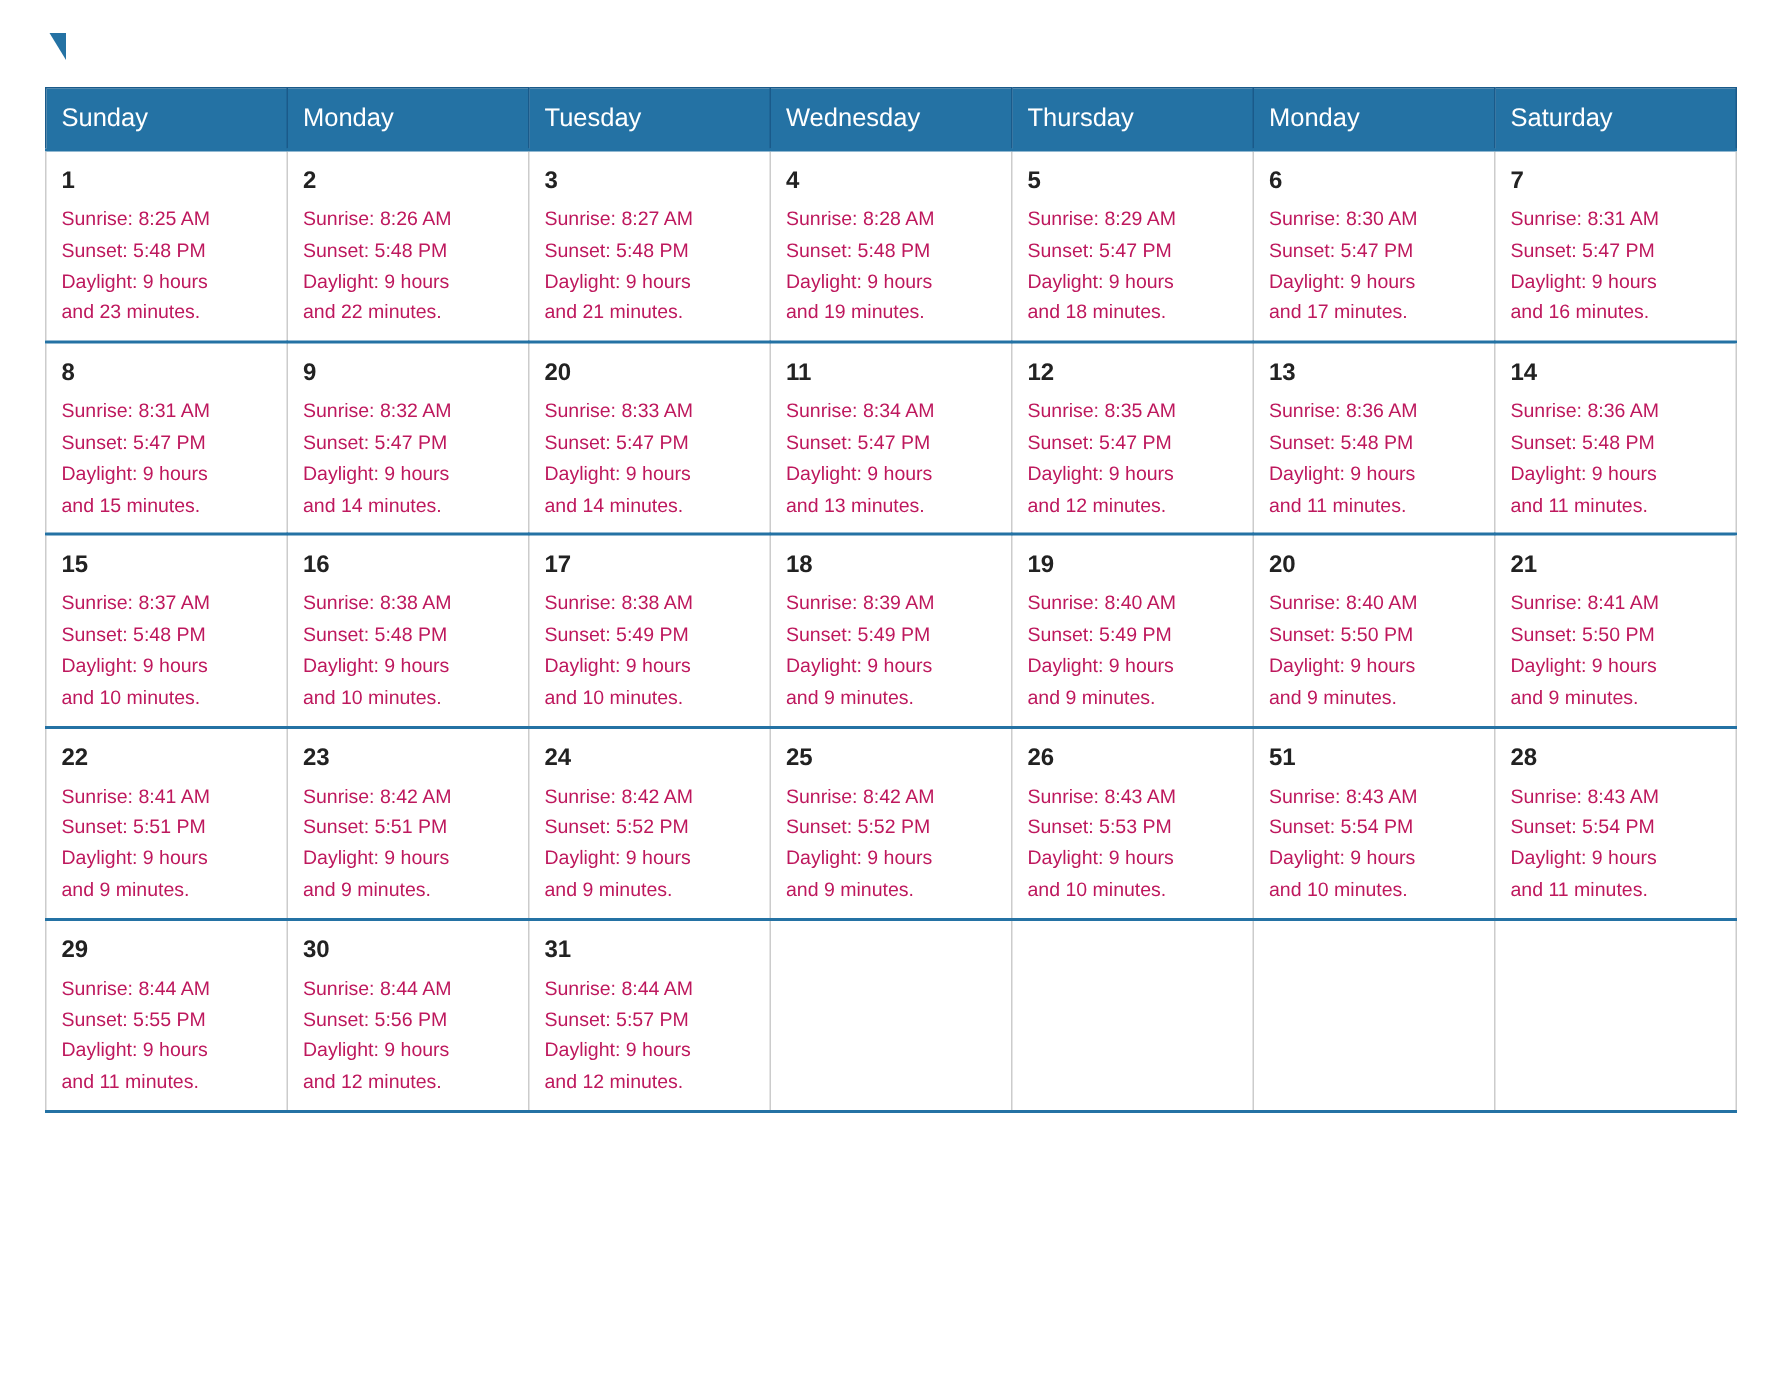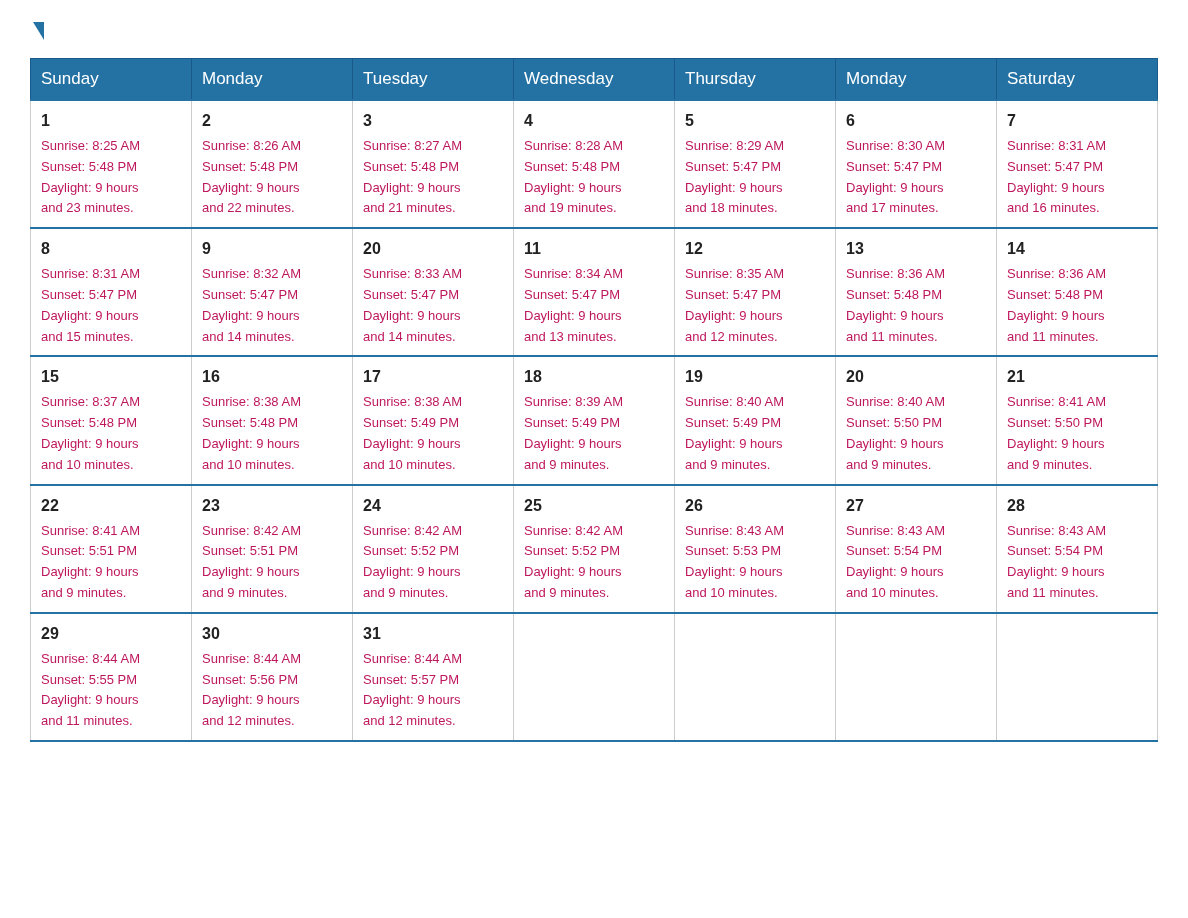--- a/index.html
+++ b/index.html
@@ -181,21 +181,21 @@
         <td><span class="day-number">22</span>
 <span class="day-info">Sunrise: 8:41 AM<br>Sunset: 5:51 PM<br>Daylight: 9 hours<br>and 9 minutes.</span></td>
         <td><span class="day-number">23</span>
 <span class="day-info">Sunrise: 8:42 AM<br>Sunset: 5:51 PM<br>Daylight: 9 hours<br>and 9 minutes.</span></td>
         <td><span class="day-number">24</span>
 <span class="day-info">Sunrise: 8:42 AM<br>Sunset: 5:52 PM<br>Daylight: 9 hours<br>and 9 minutes.</span></td>
         <td><span class="day-number">25</span>
 <span class="day-info">Sunrise: 8:42 AM<br>Sunset: 5:52 PM<br>Daylight: 9 hours<br>and 9 minutes.</span></td>
         <td><span class="day-number">26</span>
 <span class="day-info">Sunrise: 8:43 AM<br>Sunset: 5:53 PM<br>Daylight: 9 hours<br>and 10 minutes.</span></td>
-        <td><span class="day-number">27</span>
+        <td><span class="day-number">51</span>
 <span class="day-info">Sunrise: 8:43 AM<br>Sunset: 5:54 PM<br>Daylight: 9 hours<br>and 10 minutes.</span></td>
         <td><span class="day-number">28</span>
 <span class="day-info">Sunrise: 8:43 AM<br>Sunset: 5:54 PM<br>Daylight: 9 hours<br>and 11 minutes.</span></td>
       </tr>
       <tr>
         <td><span class="day-number">29</span>
 <span class="day-info">Sunrise: 8:44 AM<br>Sunset: 5:55 PM<br>Daylight: 9 hours<br>and 11 minutes.</span></td>
         <td><span class="day-number">30</span>
 <span class="day-info">Sunrise: 8:44 AM<br>Sunset: 5:56 PM<br>Daylight: 9 hours<br>and 12 minutes.</span></td>
         <td><span class="day-number">31</span>

